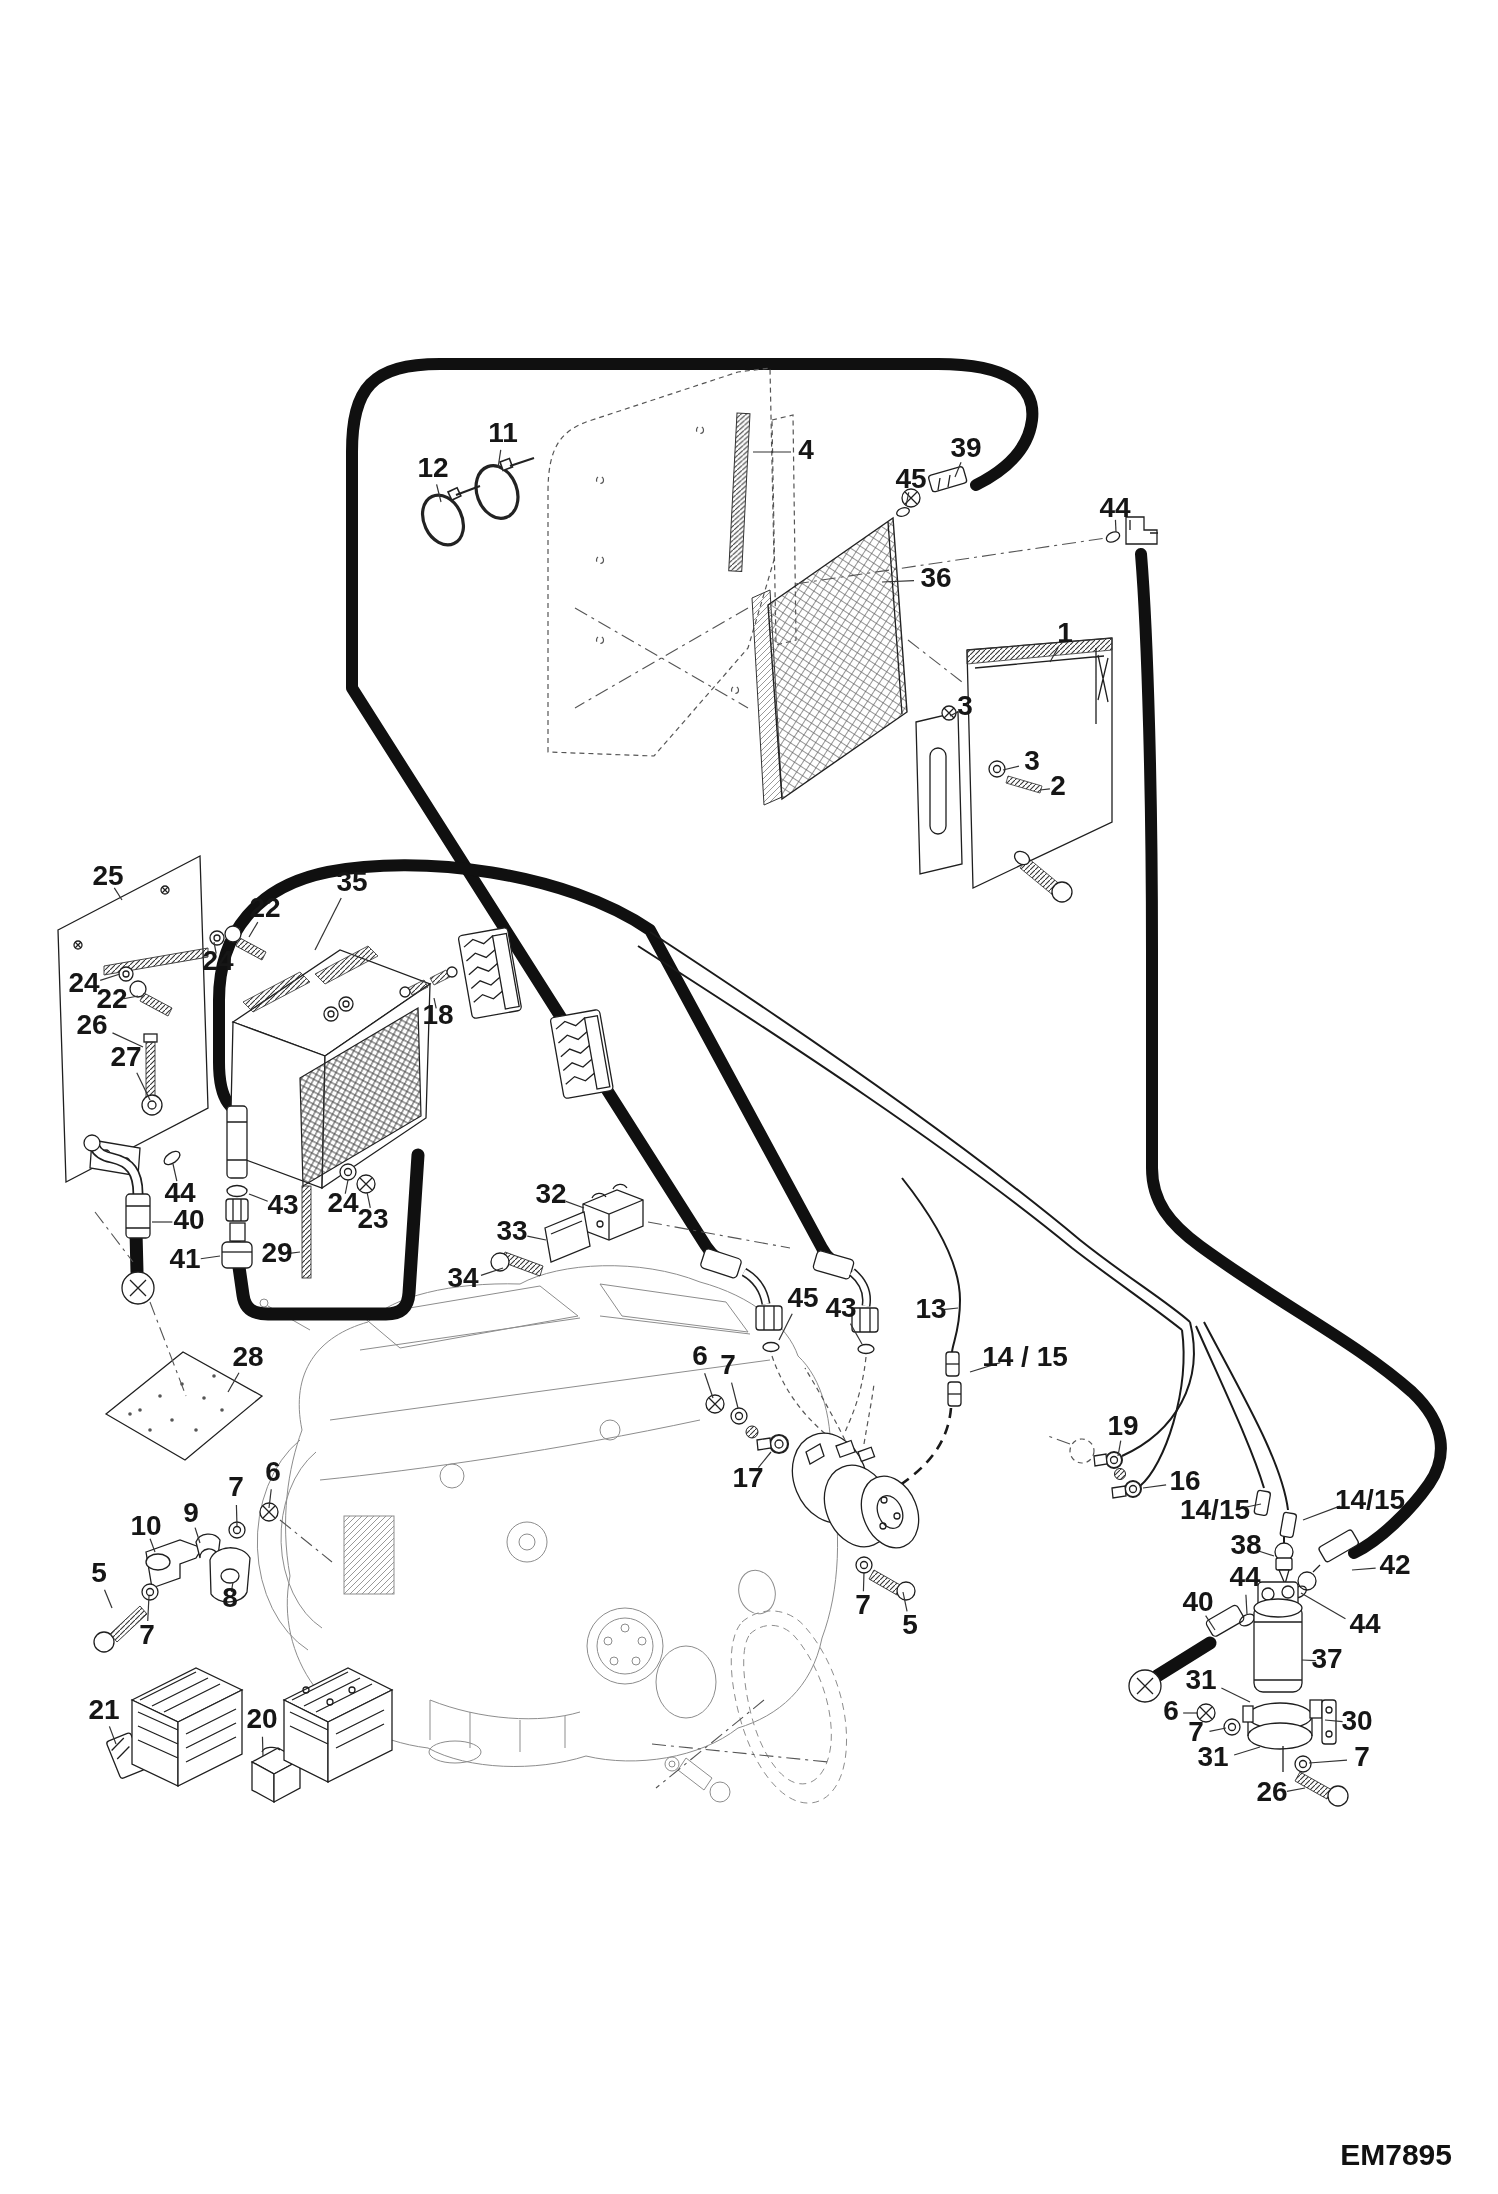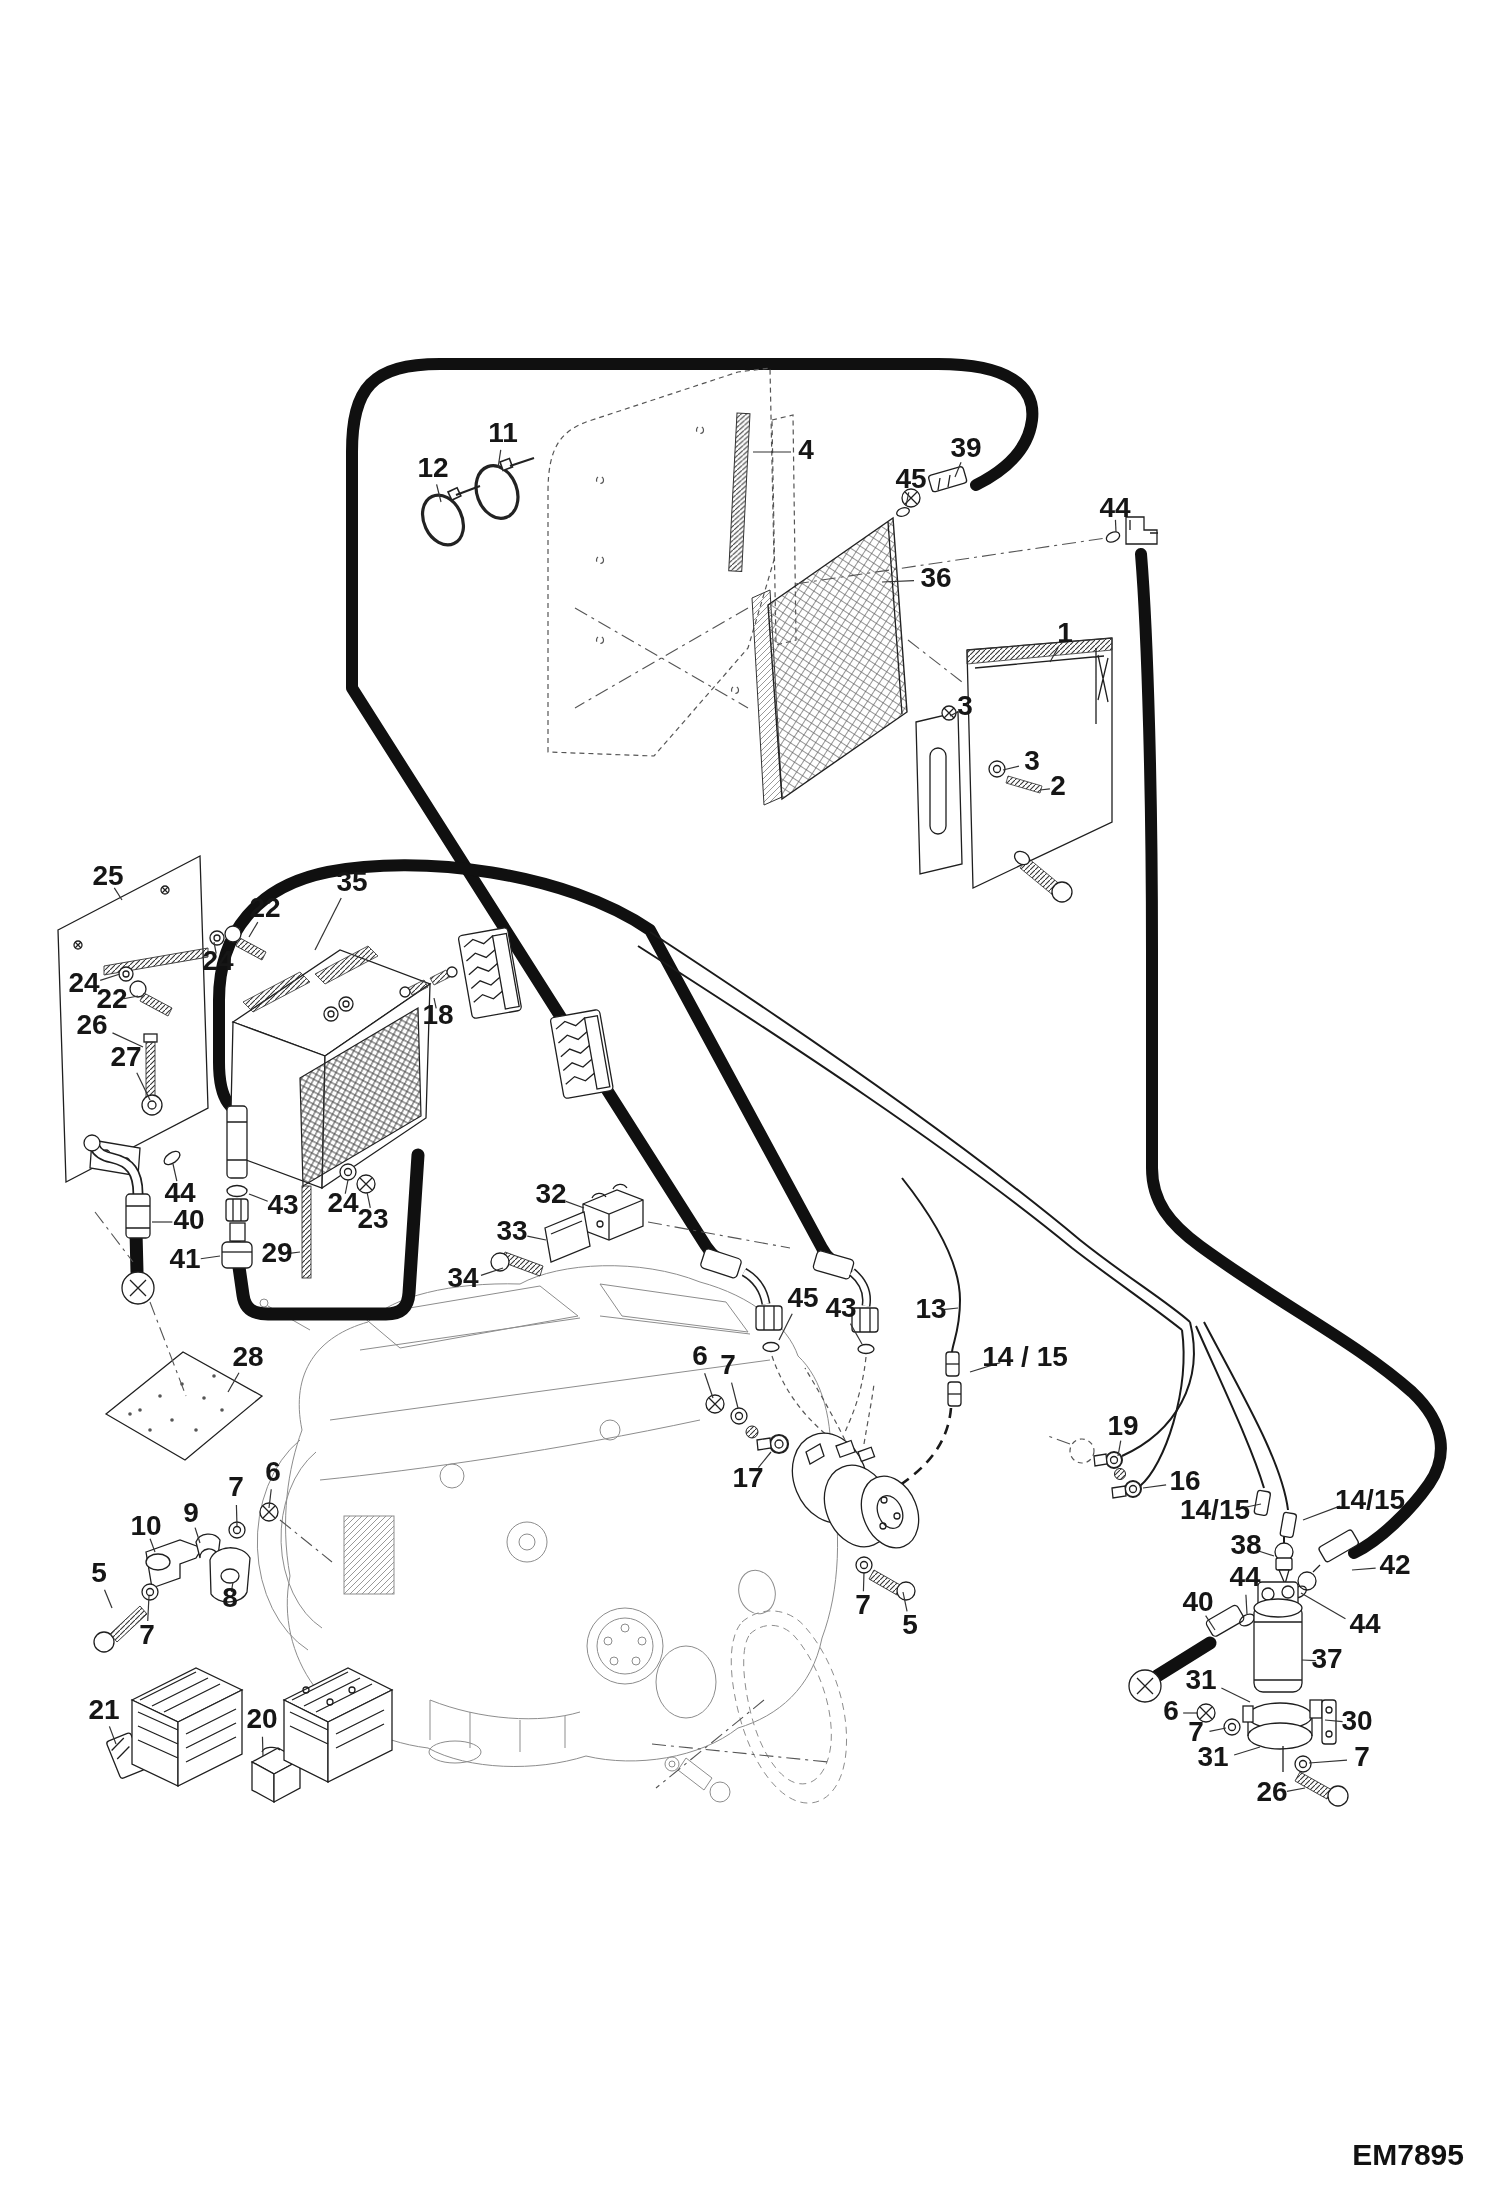--- a/index.html
+++ b/index.html
@@ -10,21 +10,21 @@
   .wf{fill:#ffffff;stroke:#1f1f1f;stroke-width:1.3;}
   .sk{fill:none;stroke:#8d8d8d;stroke-width:1;}
   .skf{fill:#ffffff;stroke:#8d8d8d;stroke-width:1;}
   .hose{fill:none;stroke:#101010;stroke-linecap:round;stroke-linejoin:round;}
   .wire{fill:none;stroke:#1a1a1a;stroke-width:2;}
   .wired{fill:none;stroke:#1a1a1a;stroke-width:2.6;stroke-dasharray:10 7;}
   .dash{fill:none;stroke:#555;stroke-width:1.2;stroke-dasharray:5 4;}
   .dd{fill:none;stroke:#555;stroke-width:1.1;stroke-dasharray:14 5 3 5;}
   .callout-text{font-family:"Liberation Sans",sans-serif;font-size:28px;font-weight:bold;fill:#161616;}
   .leader{stroke:#333;stroke-width:1.2;}
-  .figcode{position:absolute;right:34px;bottom:22px;font-size:30px;font-weight:bold;color:#111;
+  .figcode{position:absolute;right:46px;bottom:22px;font-size:30px;font-weight:bold;color:#111;
            font-family:"Liberation Sans",sans-serif;}
 </style>
 </head>
 <body>
 
 <div class="page">
 <svg width="1498" height="2194" viewBox="0 0 1498 2194">
   <defs>
     <pattern id="mesh" width="7" height="7" patternUnits="userSpaceOnUse" patternTransform="rotate(33)">
       <path d="M0,3.5 H7 M3.5,0 V7" stroke="#666" stroke-width="0.7"></path>

